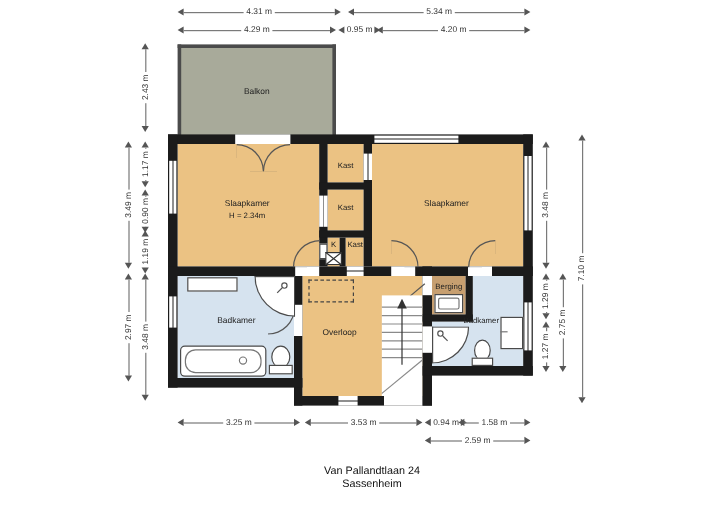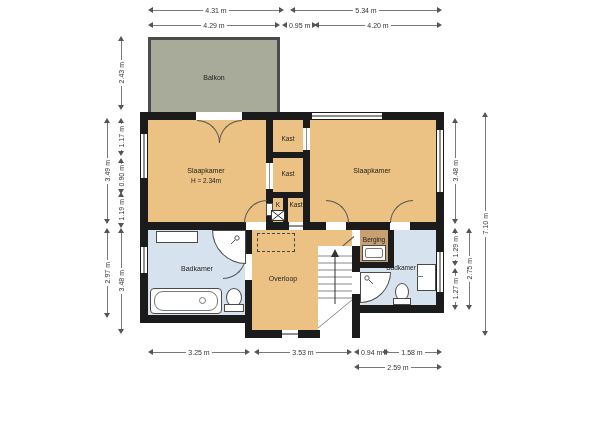--- a/index.html
+++ b/index.html
@@ -271,15 +271,17 @@
       <span class="lbl">2.75 m</span>
       <i class="ln"></i>
     </div>
   <div class="dim dim-v" style="left:480px;top:112px;height:224px;">
     <i class="ln"></i>
       <span class="lbl">7.10 m</span>
       <i class="ln"></i>
     </div>
 
   <div id="title-block">
+    <div>Van Pallandtlaan 24</div>
+    <div>Sassenheim</div>
   </div>
 
 </div>
 
 </body></html>

